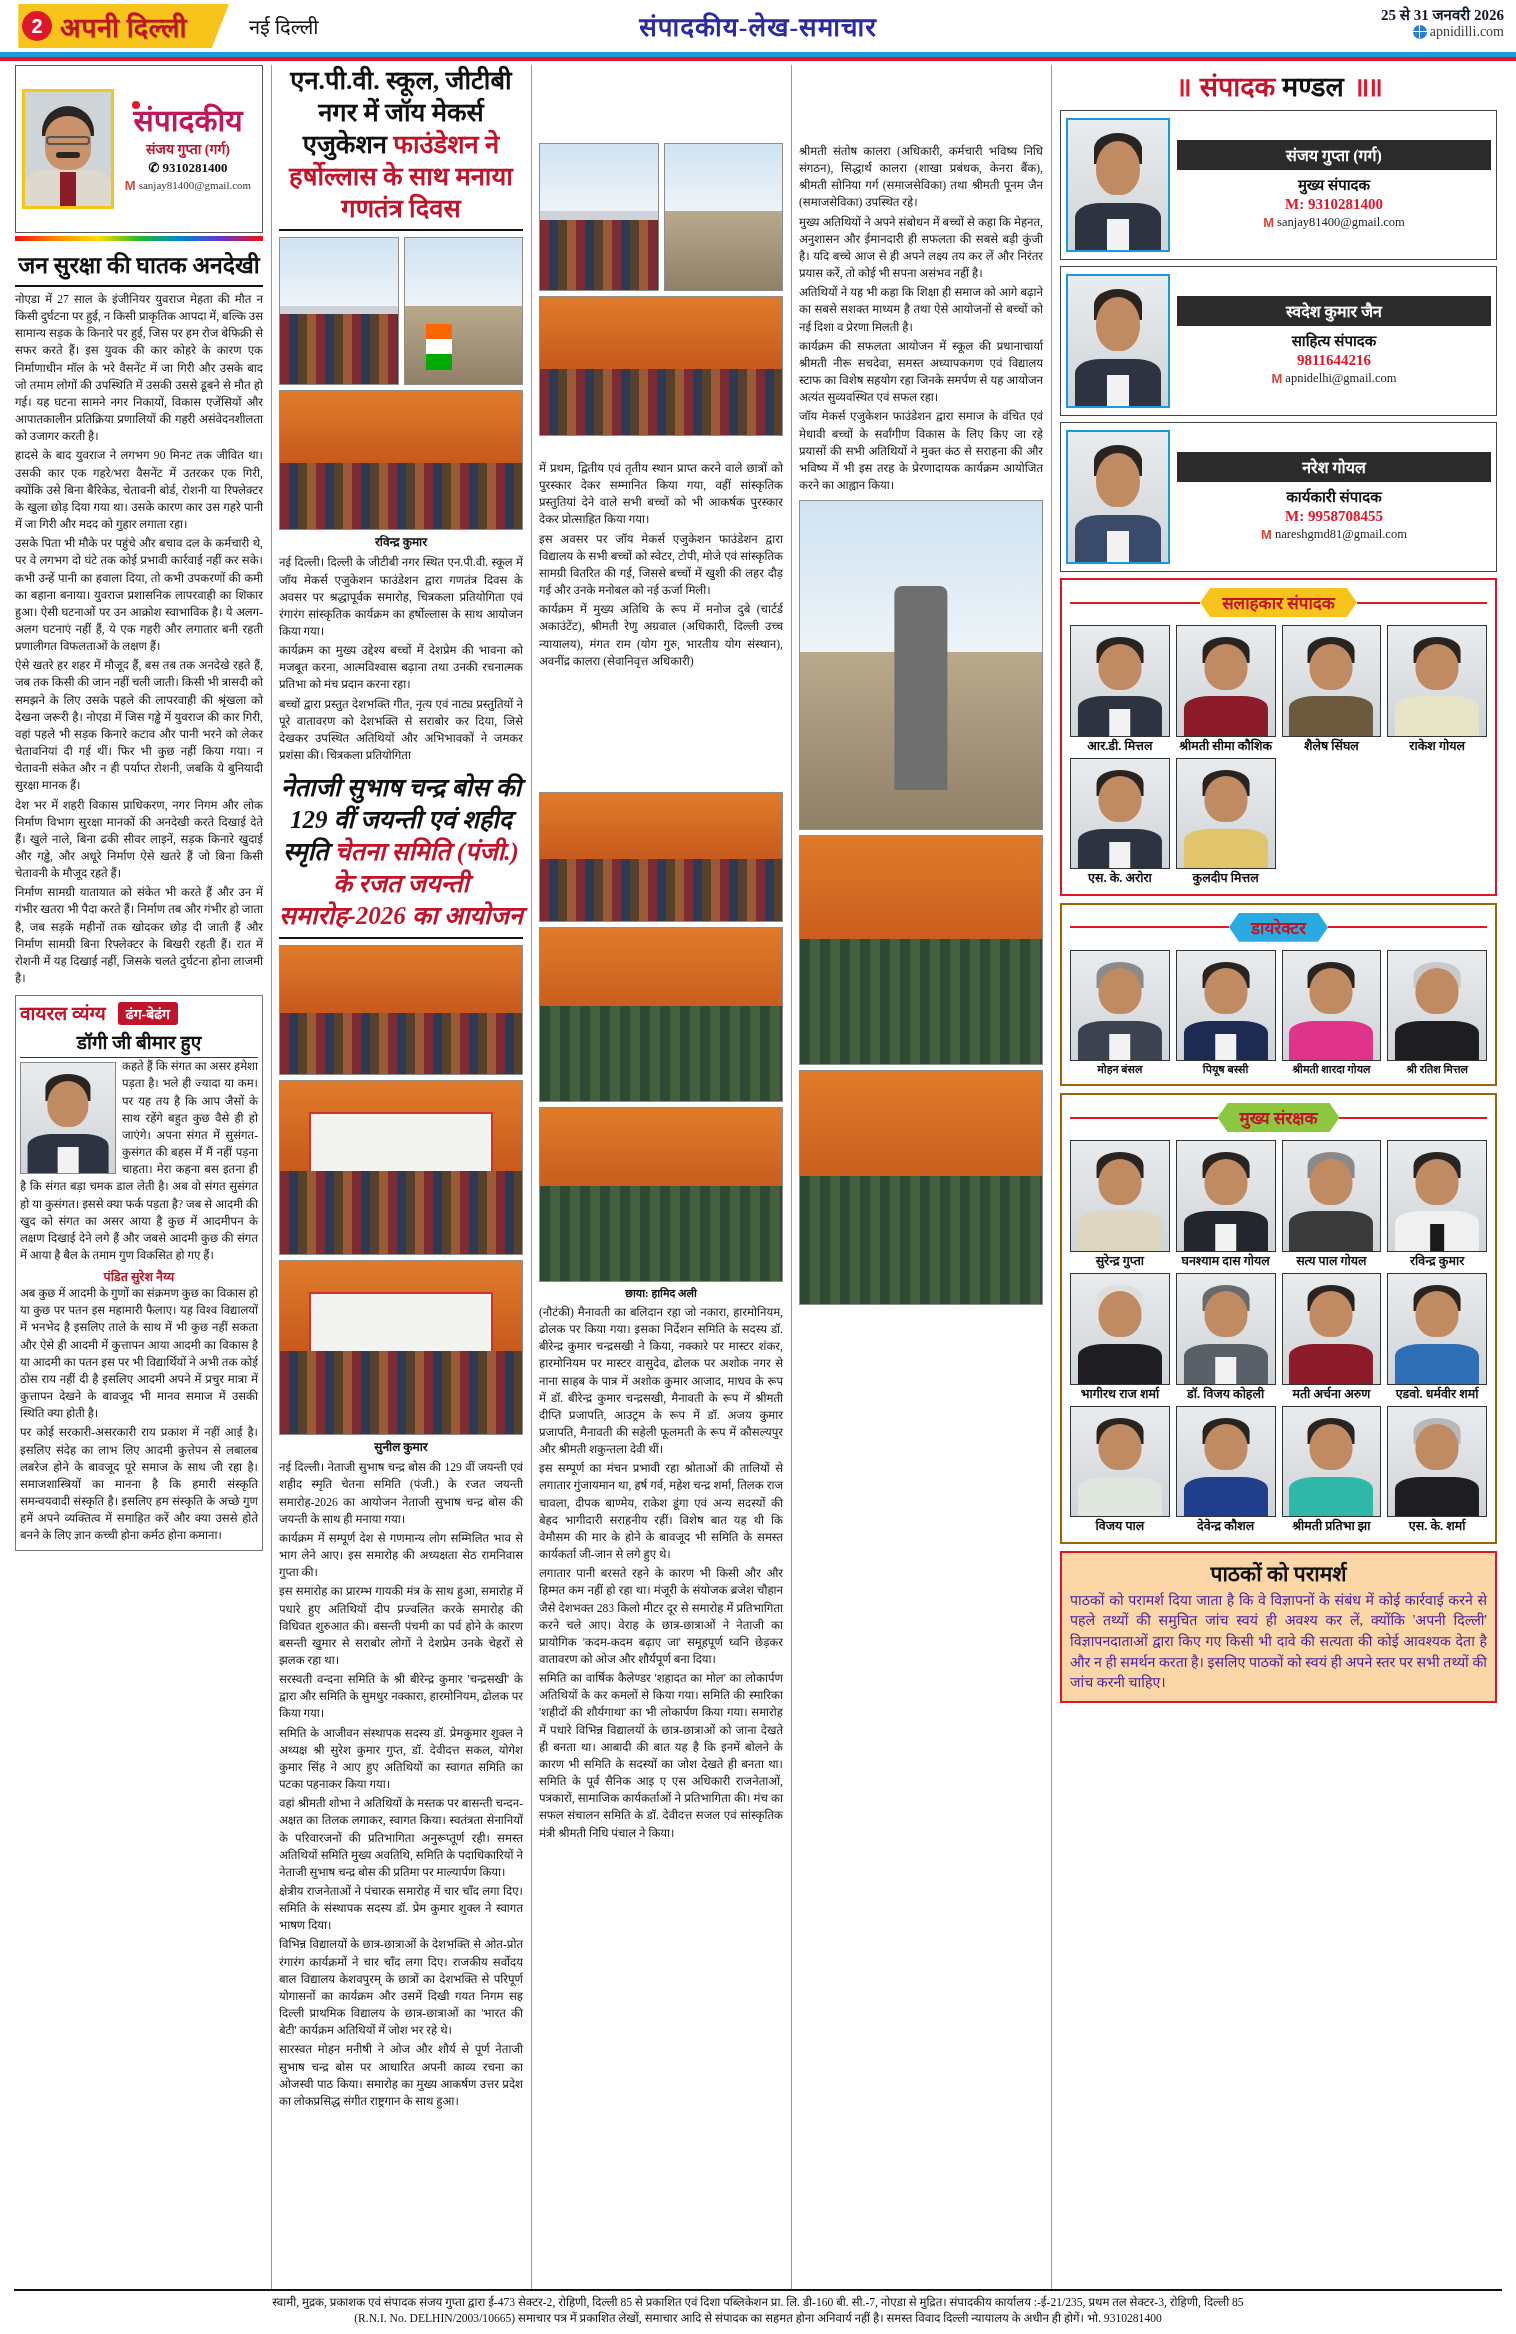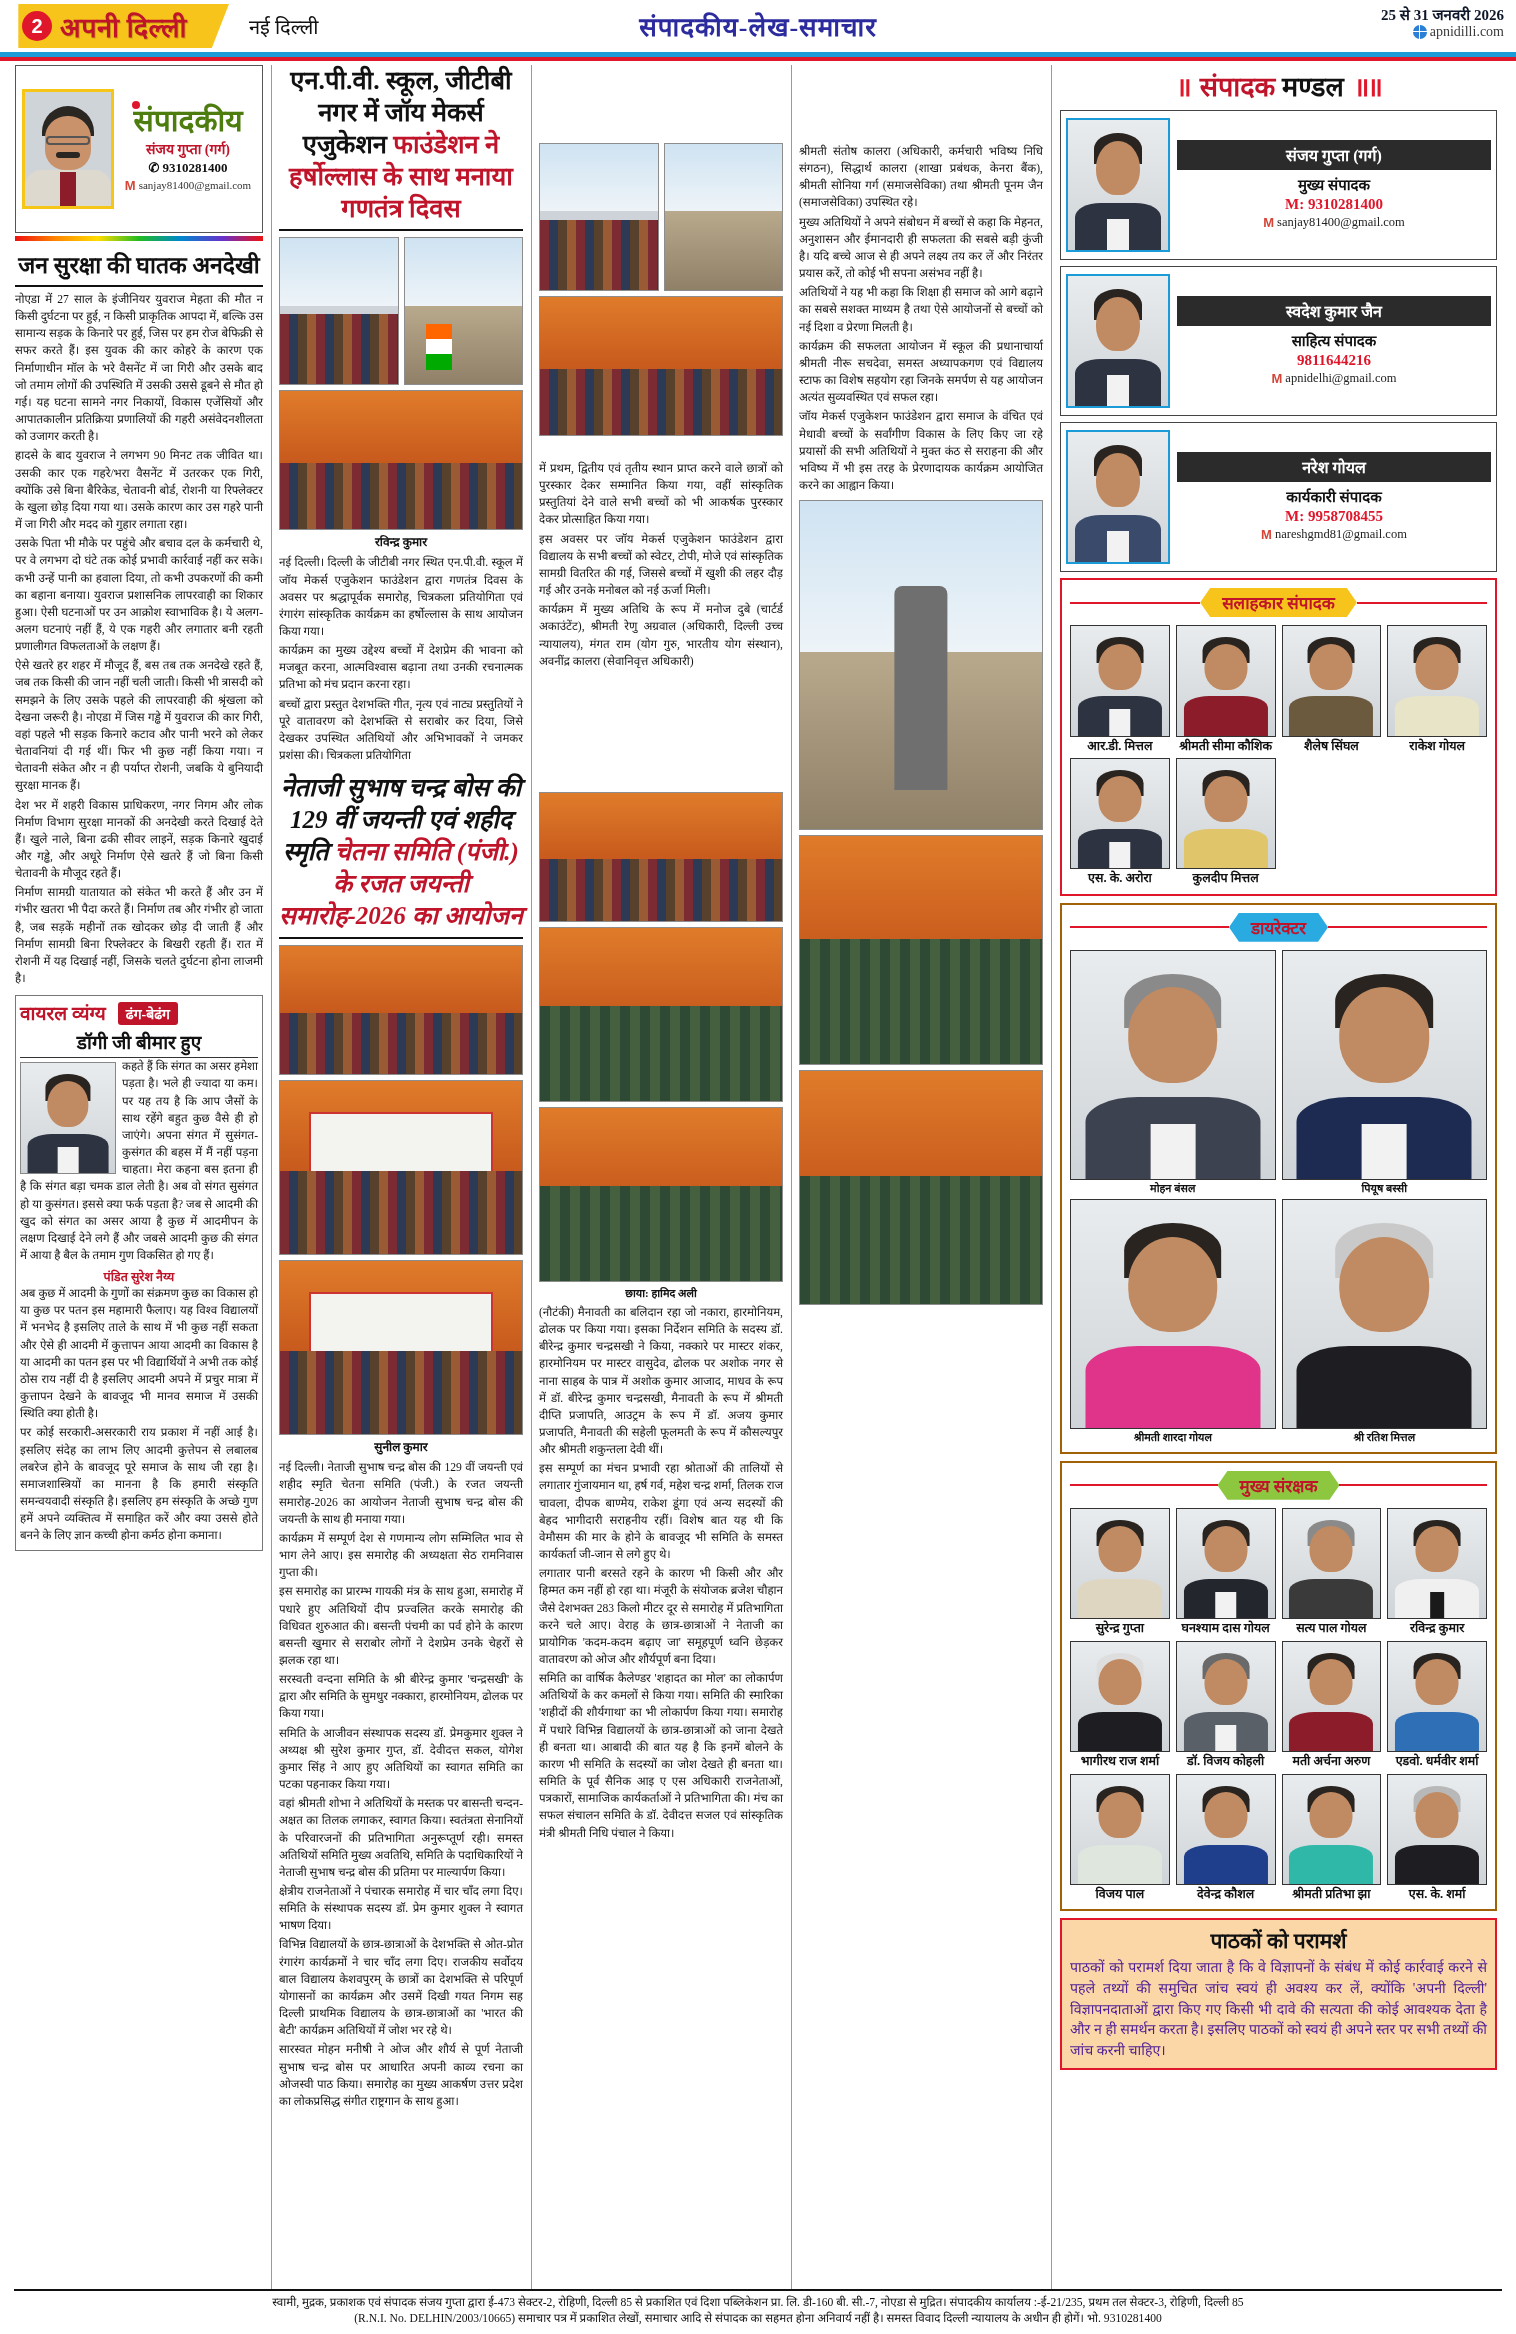--- a/index.html
+++ b/index.html
@@ -67,21 +67,21 @@
     position:relative; overflow:hidden; flex:none;
   }
   .face { position:absolute; left:50%; transform:translateX(-50%); }
   .f-hair{ width:52px;height:30px;background:#2a2622;border-radius:26px 26px 0 0; top:14px;}
   .f-head{ width:46px;height:54px;background:#c9926b;border-radius:22px 22px 20px 20px; top:24px;}
   .f-glass{ width:44px;height:9px;border:2px solid #555;border-radius:4px; top:44px;background:transparent;}
   .f-mous{ width:24px;height:6px;background:#2a2622;border-radius:3px; top:60px;}
   .f-body{ width:86px;height:42px;background:#ddd9cf;border-radius:16px 16px 0 0; top:78px;}
   .f-collar{width:16px;height:34px;background:#8d1c2a; top:80px;}
   .ed-right { flex:1; text-align:center; }
-  .ed-word { font-size:30px; font-weight:bold; color:#4d7c0f; line-height:1; position:relative;}
+  .ed-word { font-size:30px; font-weight:bold; color:#be185d; line-height:1; position:relative;}
   .ed-word .dot{ position:absolute; left:12px; top:-5px; width:8px;height:8px;background:#E0172B;border-radius:50%;}
   .ed-sub { font-size:14px; font-weight:bold; color:#C0142A; margin-top:3px;}
   .ed-phone { font-size:13px; font-weight:bold; color:#111; margin-top:2px;}
   .ed-mail { font-size:11px; color:#333; margin-top:2px; display:flex; align-items:center; justify-content:center; gap:3px;}
   .mglyph { color:#D44638; font-weight:bold; font-family:"Liberation Sans",sans-serif; font-size:13px;}
 
   .rainbow { height:5px; margin-top:3px;
     background: linear-gradient(90deg,#e11,#f80,#fd0,#2b2,#08c,#63c,#e11);}
 
   .col-head {
@@ -162,21 +162,21 @@
   .ribbon {
     padding:3px 22px; font-size:17px; font-weight:bold; color:#C0142A;
     clip-path: polygon(10px 0,calc(100% - 10px) 0,100% 50%,calc(100% - 10px) 100%,10px 100%,0 50%);
   }
   .rb-yellow{ background:#F7C41C; }
   .rb-blue  { background:#29ABE2; }
   .rb-green { background:#8DC63F; }
 
   .people { display:grid; gap:5px 6px; }
   .people.c3 { grid-template-columns: repeat(4,1fr); }
-  .people.c4 { grid-template-columns: repeat(2,1fr); }
+  .people.c4 { grid-template-columns: repeat(4,1fr); }
   .person { text-align:center; }
   .p-img { width:100%; aspect-ratio: 93/104; border:1px solid #333; background:#dcdfe2; position:relative; overflow:hidden;}
   .p-name { font-size:12.5px; font-weight:bold; color:#111; margin-top:2px; line-height:1.15;}
   .people.c4 .p-name { font-size:11px; }
 
   .advice {
     border:2px solid #E0172B; background:#FBD7A8; padding:6px 8px 8px; margin-top:4px;
   }
   .advice-h { text-align:center; font-size:21px; font-weight:bold; color:#111; padding-bottom:3px;}
   .advice-b { font-size:14.2px; line-height:1.45; text-align:justify; color:#4c1d95;}

